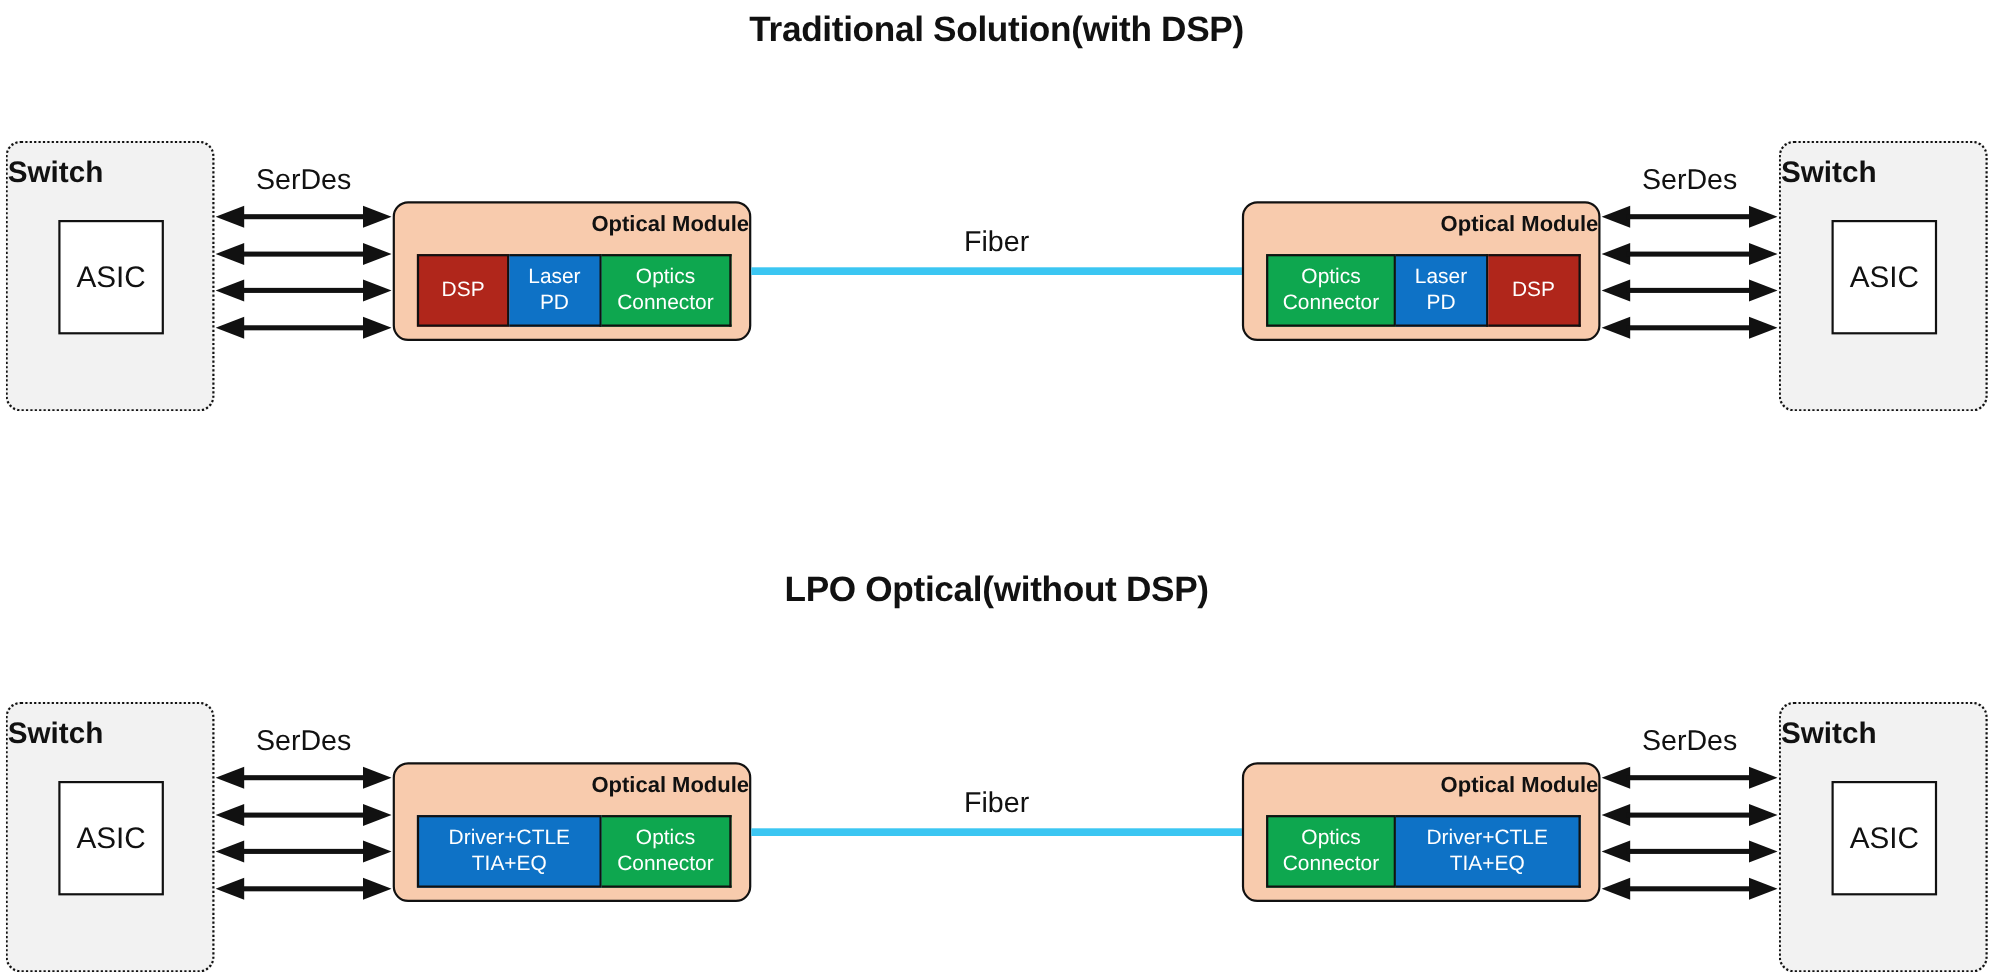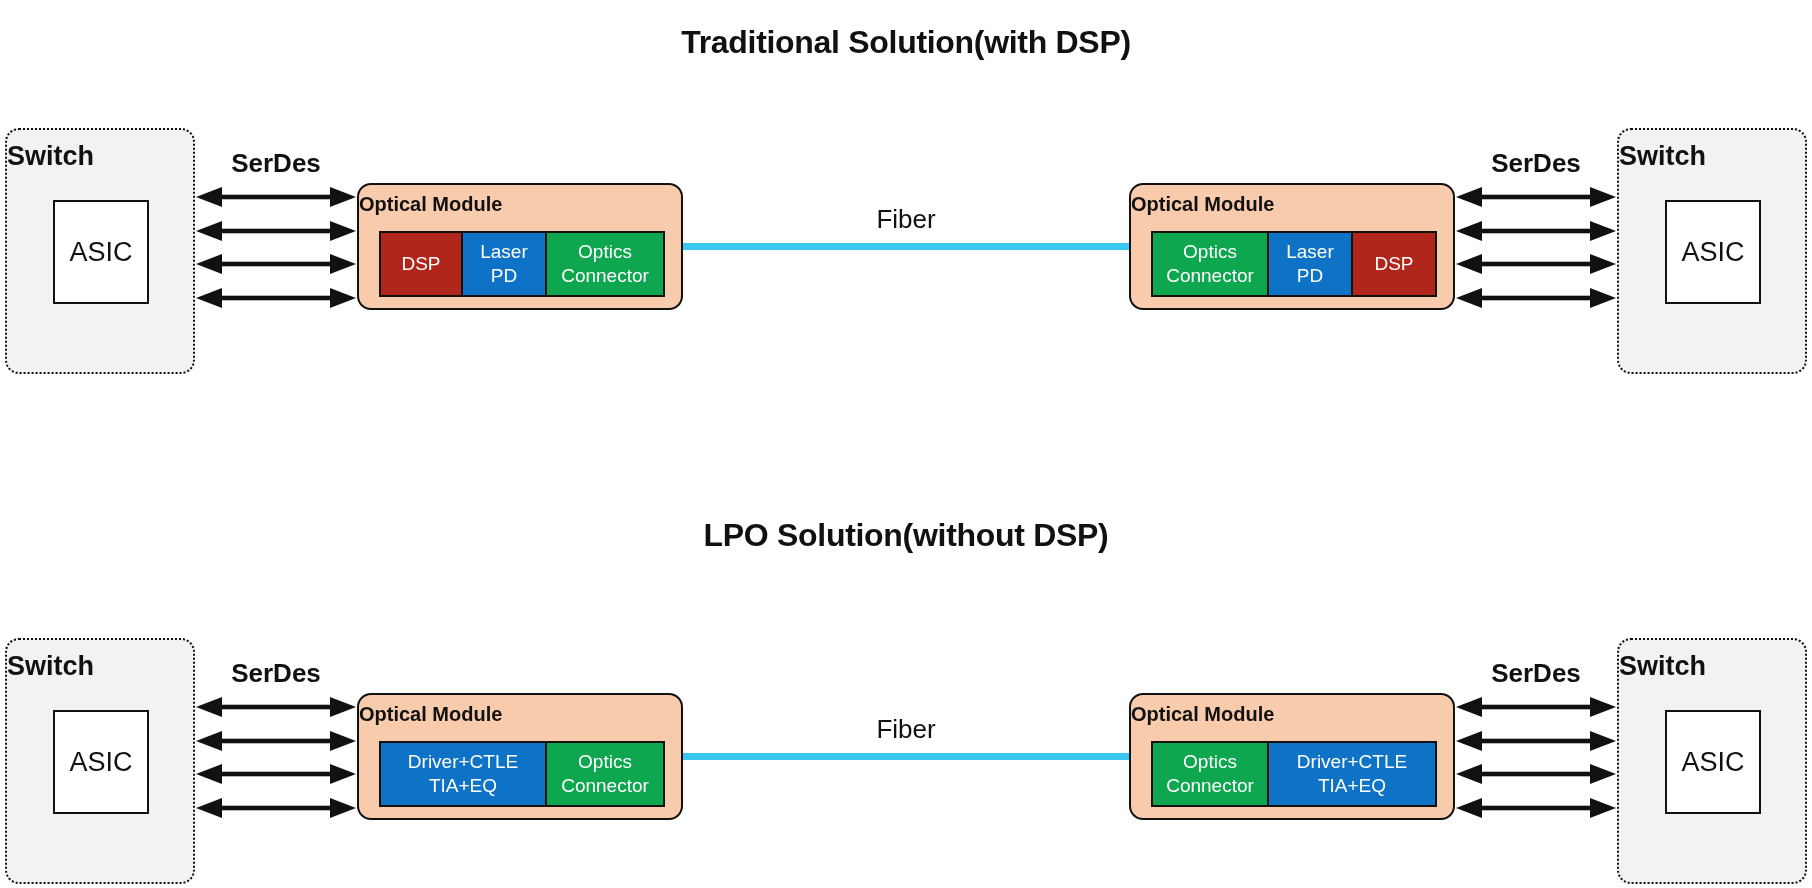--- a/index.html
+++ b/index.html
@@ -6,40 +6,40 @@
   .canvas{position:relative;width:1812px;height:888px;background:#ffffff;
           font-family:"Liberation Sans",sans-serif;overflow:hidden;color:#111;}
   .title{position:absolute;left:0;width:100%;text-align:center;
          font-size:32px;font-weight:bold;letter-spacing:-0.3px;}
   .switch{position:absolute;width:190px;height:246px;border:2.5px dotted #111;
           border-radius:14px;box-sizing:border-box;}
   .switch-label{text-align:left;margin-top:11px;font-size:27px;font-weight:bold;}
   .asic{position:absolute;left:46px;top:70px;width:96px;height:104px;background:#ffffff;
         border:2px solid #111;box-sizing:border-box;display:flex;align-items:center;
         justify-content:center;font-size:27px;}
-  .serdes{position:absolute;width:160px;text-align:center;font-size:26px;font-weight:bold;}
+  .serdes{position:absolute;width:160px;text-align:center;font-size:26px;}
   .arrow{position:absolute;width:160px;height:26px;}
   .module{position:absolute;width:326px;height:127px;border:2px solid #111;
           border-radius:14px;box-sizing:border-box;}
-  .module-title{text-align:left;margin-top:8px;font-size:20px;font-weight:bold;}
+  .module-title{text-align:right;margin-top:8px;font-size:20px;font-weight:bold;}
   .blocks{position:absolute;left:20px;top:46px;display:flex;}
   .blk{height:66px;box-sizing:border-box;border:2px solid #111;display:flex;
        flex-direction:column;align-items:center;justify-content:center;
        color:#ffffff;font-size:19px;line-height:1.25;text-align:center;}
   .blk + .blk{border-left:none;}
   .fiber{position:absolute;width:446px;height:7px;}
   .fiber-label{position:absolute;width:446px;text-align:center;font-size:26px;}
   svg{display:block;}
 </style>
 </head>
 <body>
 
 <div class="canvas">
 
-  <div class="title" style="top:24px">Traditional Solution(with DSP)</div>
+  <div class="title" style="top:8px">Traditional Solution(with DSP)</div>
 
   <div class="switch" style="left: 5px; top: 128px; background-color: rgb(242, 242, 242);">
     <div class="switch-label">Switch</div>
     <div class="asic">ASIC</div>
   </div>
 
   <div class="serdes" style="left:196px;top:148px">SerDes</div>
   <div class="arrow" style="left:196px;top:184px">
     <svg width="160" height="26" viewBox="0 0 160 26">
         <g fill="#111">
@@ -150,21 +150,21 @@
           <polygon points="160,13 134,3 134,23"></polygon>
         </g>
       </svg>
     </div>
 
   <div class="switch" style="left: 1617px; top: 128px; background-color: rgb(242, 242, 242);">
     <div class="switch-label">Switch</div>
     <div class="asic">ASIC</div>
   </div>
 
-  <div class="title" style="top:517px">LPO Solution(without DSP)</div>
+  <div class="title" style="top:517px">LPO Optical(without DSP)</div>
 
   <div class="switch" style="left: 5px; top: 638px; background-color: rgb(242, 242, 242);">
     <div class="switch-label">Switch</div>
     <div class="asic">ASIC</div>
   </div>
 
   <div class="serdes" style="left:196px;top:658px">SerDes</div>
   <div class="arrow" style="left:196px;top:694px">
     <svg width="160" height="26" viewBox="0 0 160 26">
         <g fill="#111">

